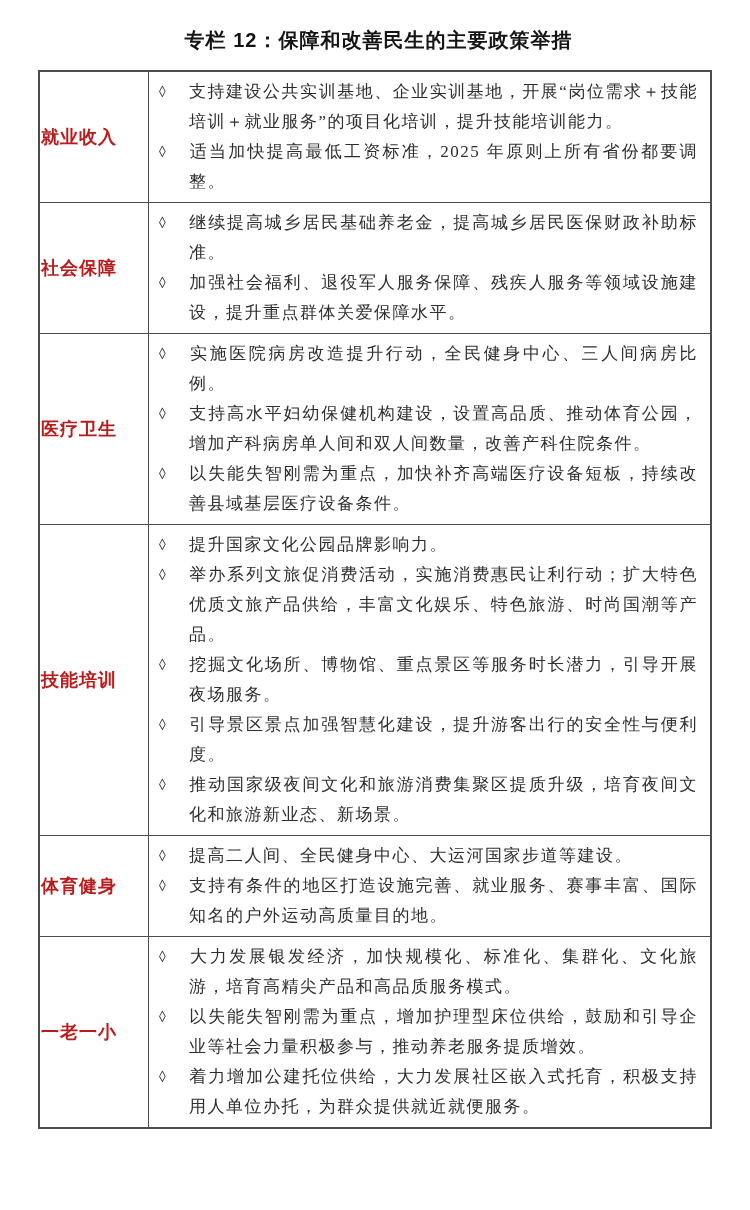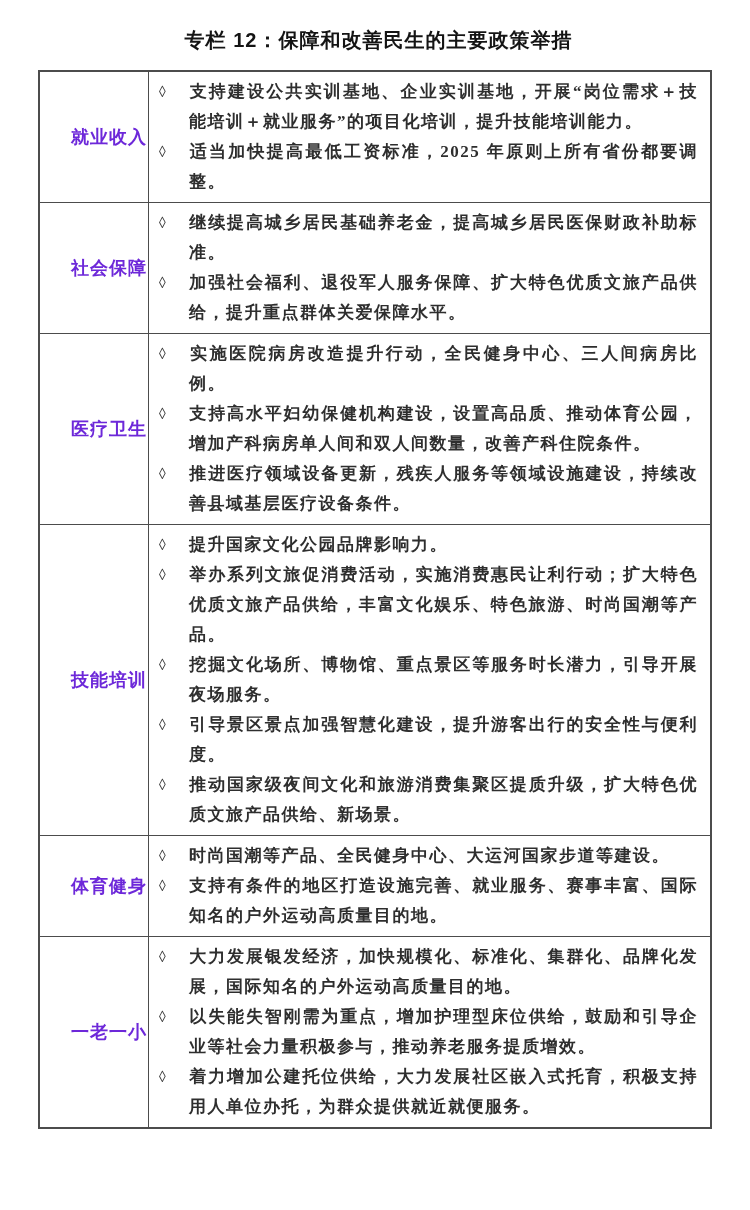--- a/index.html
+++ b/index.html
@@ -31,27 +31,27 @@
     table-layout: fixed;
   }
   table.policy-table, table.policy-table td {
     border: 1px solid #4c4c4c;
   }
   table.policy-table {
     border-width: 2px;
   }
   td.cat {
     width: 106px;
-    text-align: right;
+    text-align: left;
     vertical-align: middle;
     font-family: "Liberation Sans", "DejaVu Sans", sans-serif;
     font-weight: bold;
     font-size: 18px;
     letter-spacing: 1px;
-    color: #6d28d9;
+    color: #b91c1c;
     background: #ffffff;
   }
   td.items {
     padding: 5px 12px 5px 10px;
     vertical-align: middle;
     background: #ffffff;
   }
   p.item {
     margin: 0;
     font-size: 17px;
@@ -67,71 +67,70 @@
     width: 30px;
     text-indent: 0;
     letter-spacing: 0;
     font-size: 16px;
     color: #3a3a3a;
     transform: scaleX(0.85);
     transform-origin: left center;
   }
   span.item-text {
     text-indent: 0;
-    font-weight: bold;
   }
 </style>
 </head>
 <body>
 
 <div class="page-title">专栏 12：保障和改善民生的主要政策举措</div>
 
 <table class="policy-table">
   <tbody id="table-body">
       <tr>
         <td class="cat">就业收入</td>
         <td class="items">
           <p class="item"><span class="bullet">◊</span><span class="item-text">支持建设公共实训基地、企业实训基地，开展“岗位需求＋技能培训＋就业服务”的项目化培训，提升技能培训能力。</span></p>
           <p class="item"><span class="bullet">◊</span><span class="item-text">适当加快提高最低工资标准，2025 年原则上所有省份都要调整。</span></p>
         </td>
       </tr>
       <tr>
         <td class="cat">社会保障</td>
         <td class="items">
           <p class="item"><span class="bullet">◊</span><span class="item-text">继续提高城乡居民基础养老金，提高城乡居民医保财政补助标准。</span></p>
-          <p class="item"><span class="bullet">◊</span><span class="item-text">加强社会福利、退役军人服务保障、扩大特色优质文旅产品供给，提升重点群体关爱保障水平。</span></p>
+          <p class="item"><span class="bullet">◊</span><span class="item-text">加强社会福利、退役军人服务保障、残疾人服务等领域设施建设，提升重点群体关爱保障水平。</span></p>
         </td>
       </tr>
       <tr>
         <td class="cat">医疗卫生</td>
         <td class="items">
           <p class="item"><span class="bullet">◊</span><span class="item-text">实施医院病房改造提升行动，全民健身中心、三人间病房比例。</span></p>
           <p class="item"><span class="bullet">◊</span><span class="item-text">支持高水平妇幼保健机构建设，设置高品质、推动体育公园，增加产科病房单人间和双人间数量，改善产科住院条件。</span></p>
-          <p class="item"><span class="bullet">◊</span><span class="item-text">推进医疗领域设备更新，残疾人服务等领域设施建设，持续改善县域基层医疗设备条件。</span></p>
+          <p class="item"><span class="bullet">◊</span><span class="item-text">以失能失智刚需为重点，加快补齐高端医疗设备短板，持续改善县域基层医疗设备条件。</span></p>
         </td>
       </tr>
       <tr>
         <td class="cat">技能培训</td>
         <td class="items">
           <p class="item"><span class="bullet">◊</span><span class="item-text">提升国家文化公园品牌影响力。</span></p>
           <p class="item"><span class="bullet">◊</span><span class="item-text">举办系列文旅促消费活动，实施消费惠民让利行动；扩大特色优质文旅产品供给，丰富文化娱乐、特色旅游、时尚国潮等产品。</span></p>
           <p class="item"><span class="bullet">◊</span><span class="item-text">挖掘文化场所、博物馆、重点景区等服务时长潜力，引导开展夜场服务。</span></p>
           <p class="item"><span class="bullet">◊</span><span class="item-text">引导景区景点加强智慧化建设，提升游客出行的安全性与便利度。</span></p>
-          <p class="item"><span class="bullet">◊</span><span class="item-text">推动国家级夜间文化和旅游消费集聚区提质升级，扩大特色优质文旅产品供给、新场景。</span></p>
+          <p class="item"><span class="bullet">◊</span><span class="item-text">推动国家级夜间文化和旅游消费集聚区提质升级，培育夜间文化和旅游新业态、新场景。</span></p>
         </td>
       </tr>
       <tr>
         <td class="cat">体育健身</td>
         <td class="items">
-          <p class="item"><span class="bullet">◊</span><span class="item-text">时尚国潮等产品、全民健身中心、大运河国家步道等建设。</span></p>
+          <p class="item"><span class="bullet">◊</span><span class="item-text">提高二人间、全民健身中心、大运河国家步道等建设。</span></p>
           <p class="item"><span class="bullet">◊</span><span class="item-text">支持有条件的地区打造设施完善、就业服务、赛事丰富、国际知名的户外运动高质量目的地。</span></p>
         </td>
       </tr>
       <tr>
         <td class="cat">一老一小</td>
         <td class="items">
-          <p class="item"><span class="bullet">◊</span><span class="item-text">大力发展银发经济，加快规模化、标准化、集群化、品牌化发展，国际知名的户外运动高质量目的地。</span></p>
+          <p class="item"><span class="bullet">◊</span><span class="item-text">大力发展银发经济，加快规模化、标准化、集群化、文化旅游，培育高精尖产品和高品质服务模式。</span></p>
           <p class="item"><span class="bullet">◊</span><span class="item-text">以失能失智刚需为重点，增加护理型床位供给，鼓励和引导企业等社会力量积极参与，推动养老服务提质增效。</span></p>
           <p class="item"><span class="bullet">◊</span><span class="item-text">着力增加公建托位供给，大力发展社区嵌入式托育，积极支持用人单位办托，为群众提供就近就便服务。</span></p>
         </td>
       </tr>
     </tbody>
 </table>
 
 </body></html>

